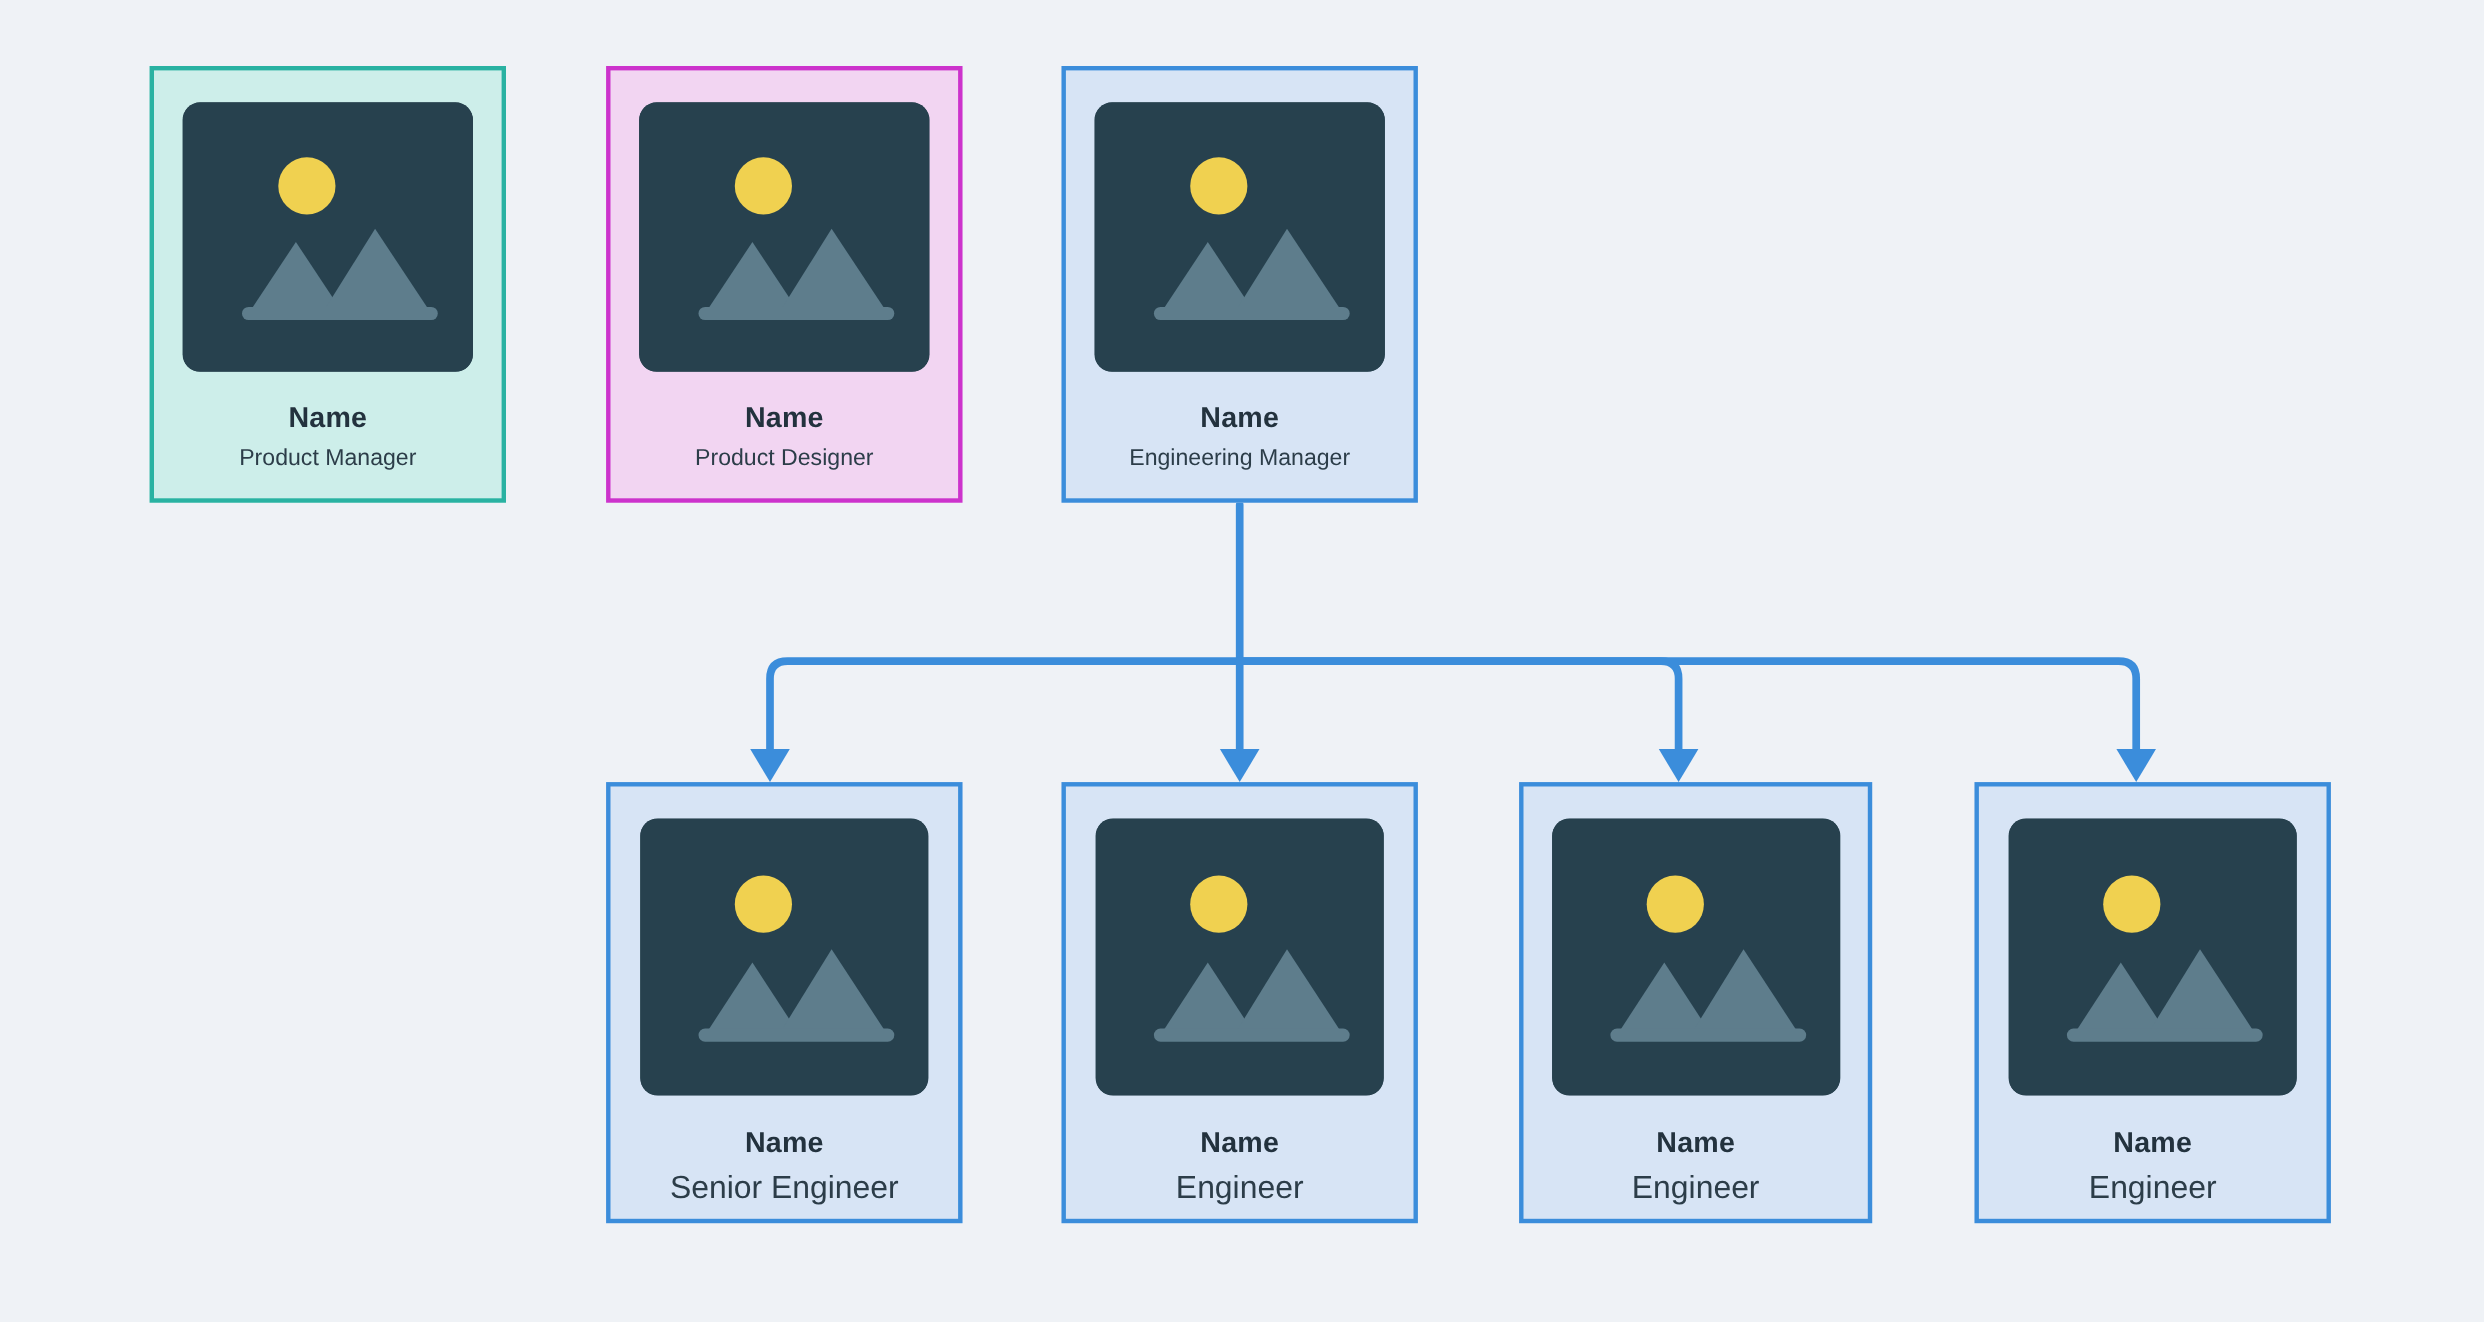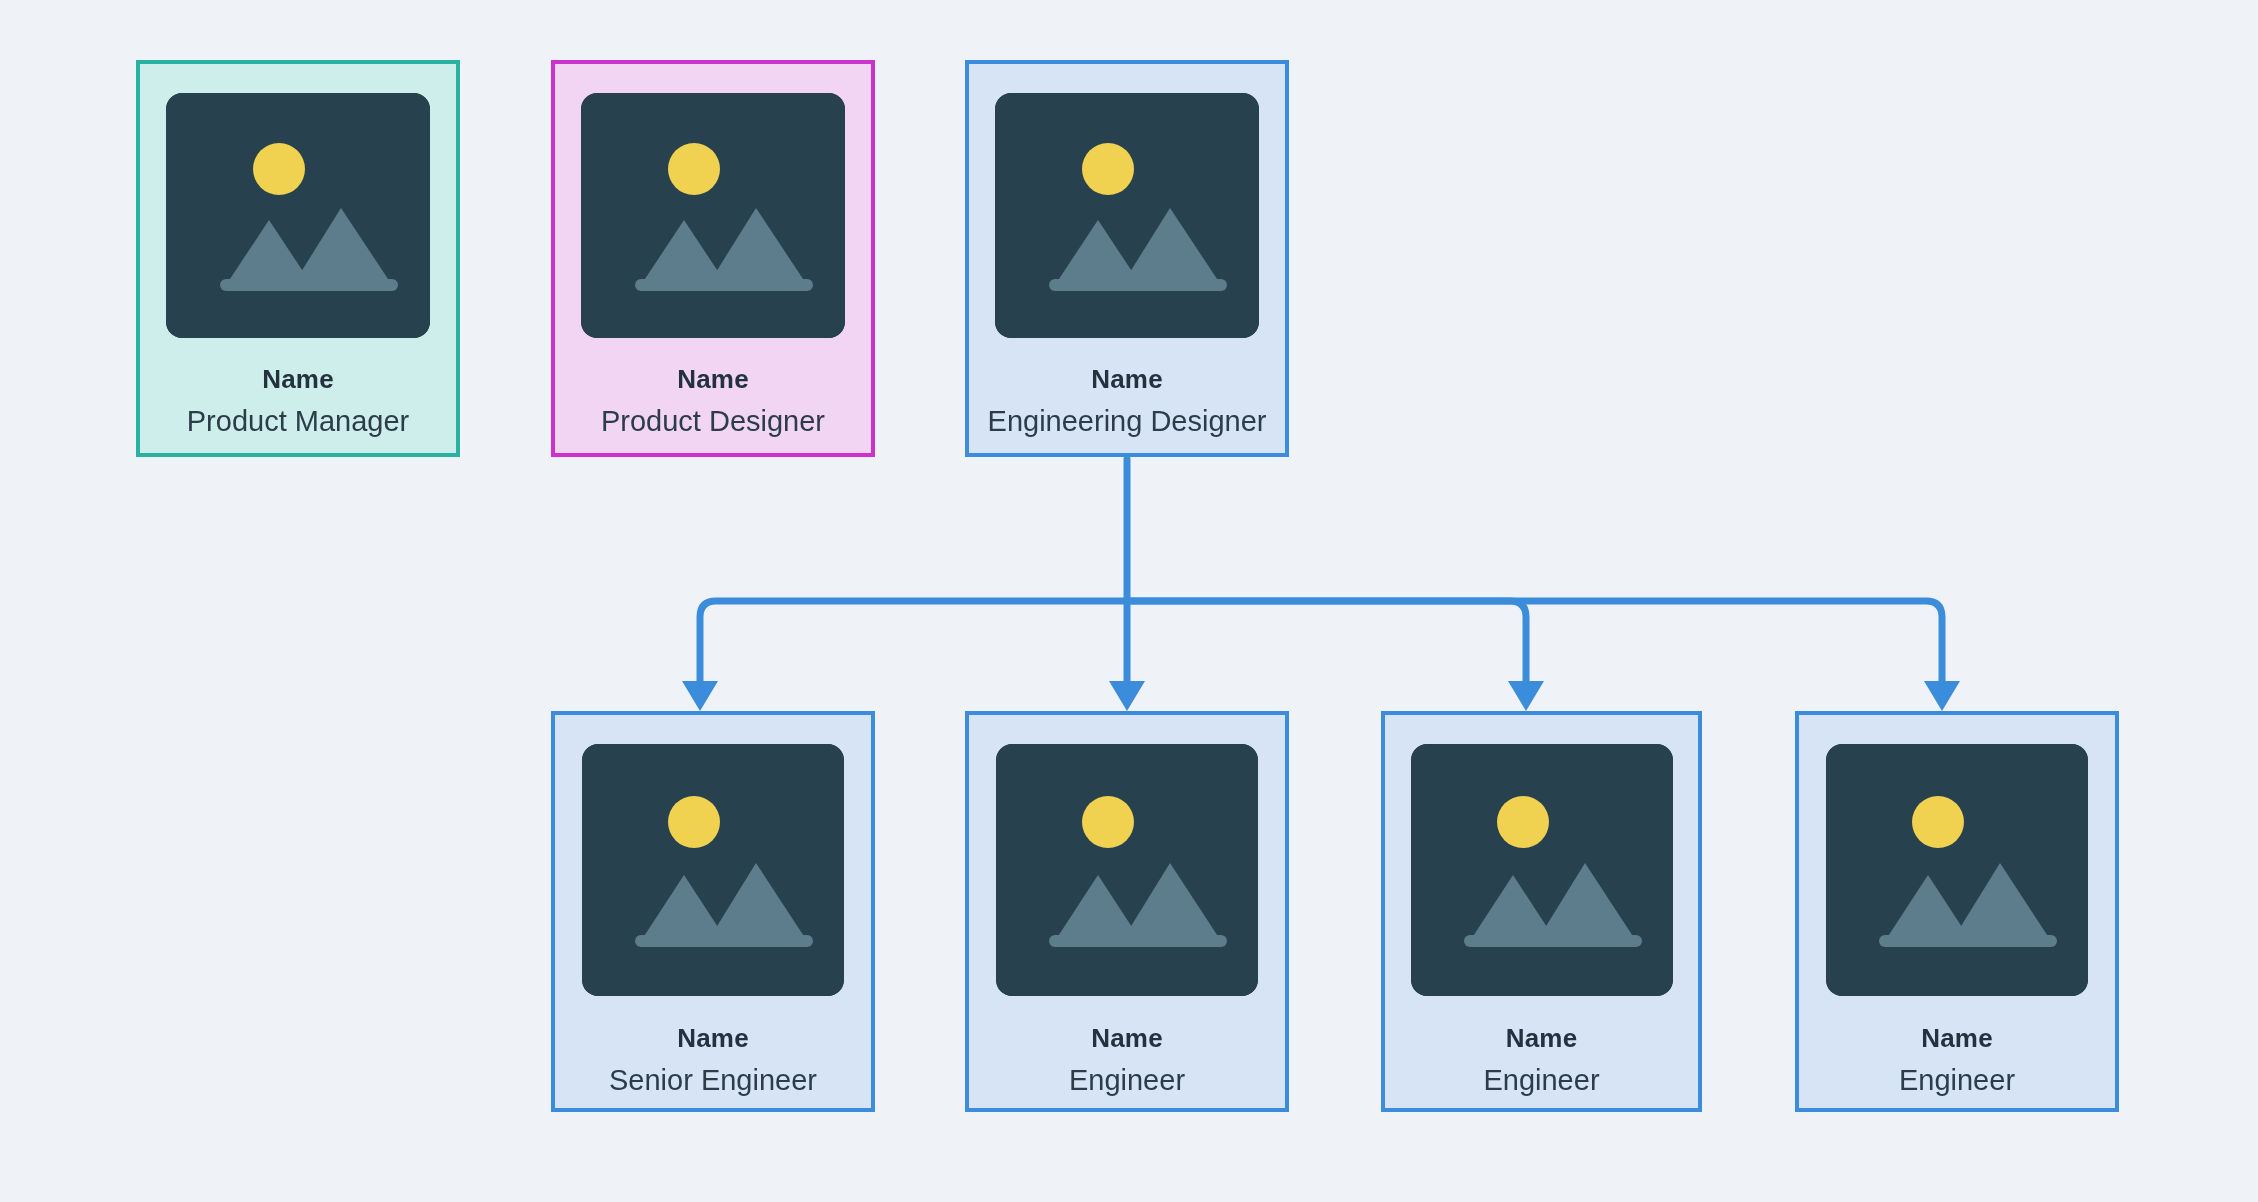--- a/index.html
+++ b/index.html
@@ -54,21 +54,21 @@
     white-space: nowrap;
   }
   .card-role {
     color: #2c3d49;
     text-align: center;
     white-space: nowrap;
   }
   
   .row-top .thumb { width: 264px; height: 245px; border-radius: 16px; }
   .row-top .card-name { font-size: 26px; margin-top: 26px; }
-  .row-top .card-role { font-size: 29px; margin-top: 10px; }
+  .row-top .card-role { font-size: 21px; margin-top: 10px; }
   
   .row-bottom .thumb { width: 262px; height: 252px; border-radius: 16px; }
   .row-bottom .card-name { font-size: 26px; margin-top: 27px; }
   .row-bottom .card-role { font-size: 29px; margin-top: 10px; }
 </style>
 </head>
 <body>
 
 <div id="canvas">
 
@@ -128,21 +128,21 @@
     <div class="thumb" style="margin-top:29px;">
       <svg viewBox="0 0 264 245">
         <rect x="0" y="0" width="264" height="245" rx="16" fill="#27414e"></rect>
         <circle cx="113" cy="76" r="26" fill="#f0d150"></circle>
         <path d="M58 195 L103 127 L148 195 Z" fill="#5e7d8c"></path>
         <path d="M125 195 L175 115 L228 195 Z" fill="#5e7d8c"></path>
         <rect x="54" y="186" width="178" height="12" rx="6" fill="#5e7d8c"></rect>
       </svg>
     </div>
     <div class="card-name">Name</div>
-    <div class="card-role">Engineering Designer</div>
+    <div class="card-role">Engineering Manager</div>
   </div>
 
   <div class="card row-bottom" style="left:551px; top:711px; width:324px; height:401px;
               border-width:4px; border-color:#3b8ddb; background:#d7e4f5;">
     <div class="thumb" style="margin-top:29px;">
       <svg viewBox="0 0 262 252">
         <rect x="0" y="0" width="262" height="252" rx="16" fill="#27414e"></rect>
         <circle cx="112" cy="78" r="26" fill="#f0d150"></circle>
         <path d="M57 200 L102 131 L147 200 Z" fill="#5e7d8c"></path>
         <path d="M124 200 L174 119 L227 200 Z" fill="#5e7d8c"></path>

